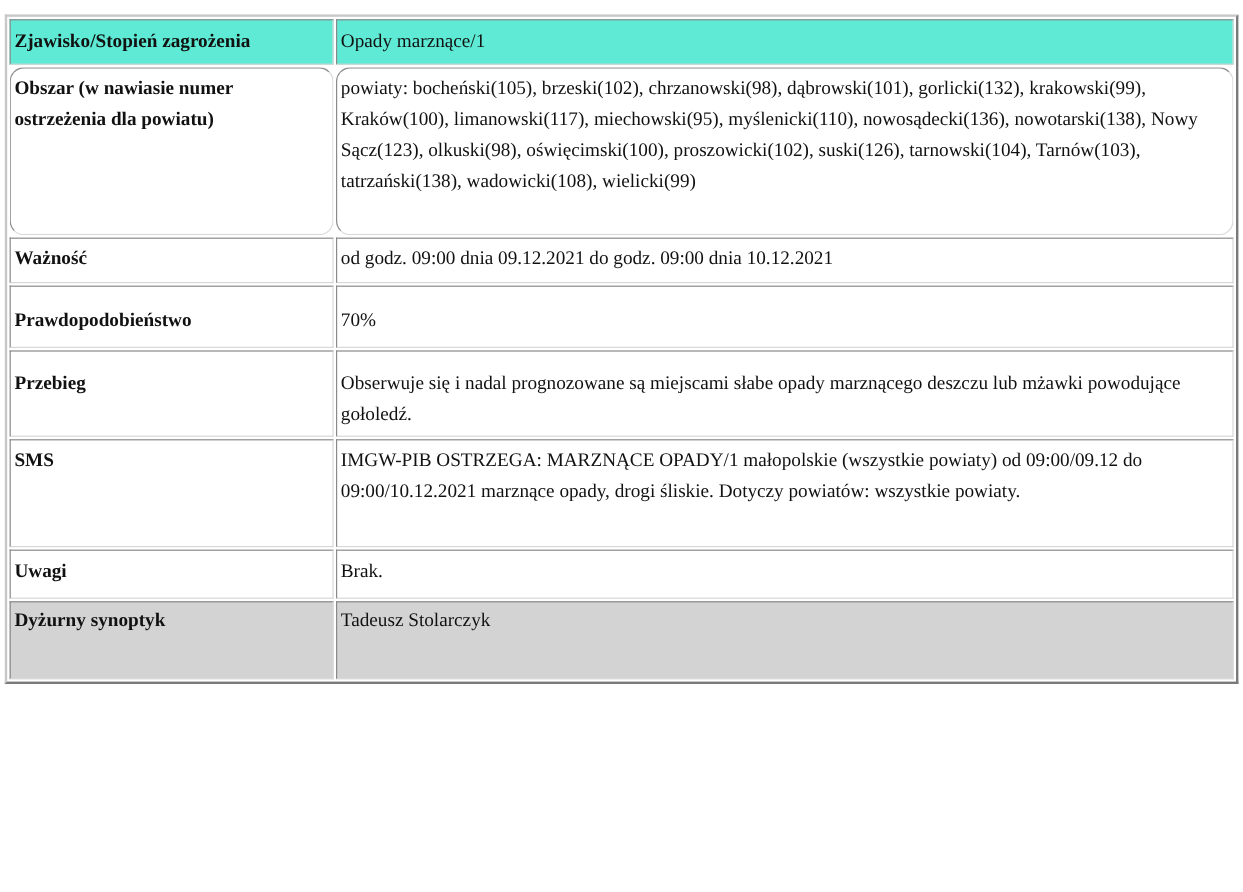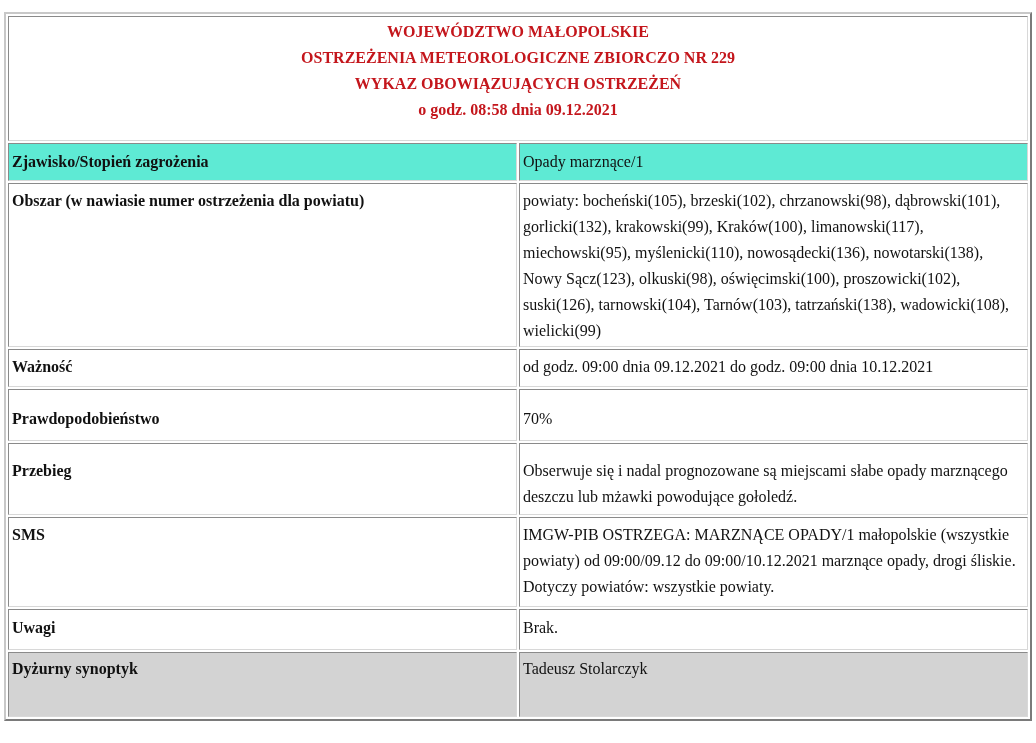--- a/index.html
+++ b/index.html
@@ -54,44 +54,36 @@
     tr.hl td {
       background: #5eead4;
       height: 32px;
       vertical-align: middle;
       padding-top: 2px;
       font-family: Liberation Serif, serif;
     }
     tr.foot td {
       background: #d3d3d3;
     }
-    tr.r-obszar td { height: 132px; padding-top: 4px; }
+    tr.r-obszar td { height: 132px; padding-top: 4px; border-radius: 12px; }
     tr.r-waznosc td { height: 30px; padding-top: 4px; }
     tr.r-prawd td { height: 32px; padding-top: 16px; }
     tr.r-przebieg td { height: 54px; padding-top: 14px; }
     tr.r-sms td { height: 82px; padding-top: 4px; }
     tr.r-rso td { height: 52px; padding-top: 4px; }
     tr.r-uwagi td { height: 32px; padding-top: 5px; margin-left: 12px; }
     tr.foot td { height: 58px; padding-top: 3px; }
     .line { display: block; }
   </style>
 </head>
 <body>
 
 <div class="wrap">
   <table class="warn">
     <tbody>
-        <tr>
-      <td class="head" colspan="2">
-        <span class="line">WOJEWÓDZTWO MAŁOPOLSKIE</span>
-        <span class="line">OSTRZEŻENIA METEOROLOGICZNE ZBIORCZO NR 229</span>
-        <span class="line">WYKAZ OBOWIĄZUJĄCYCH OSTRZEŻEŃ</span>
-        <span class="line">o godz. 08:58 dnia 09.12.2021</span>
-      </td>
-    </tr>
 
     <tr class="hl">
       <td class="label">Zjawisko/Stopień zagrożenia</td>
       <td>Opady marznące/1</td>
     </tr>
 
     <tr class="r-obszar">
       <td class="label">Obszar (w nawiasie numer ostrzeżenia dla powiatu)</td>
       <td>powiaty: bocheński(105), brzeski(102), chrzanowski(98), dąbrowski(101), gorlicki(132), krakowski(99), Kraków(100), limanowski(117), miechowski(95), myślenicki(110), nowosądecki(136), nowotarski(138), Nowy Sącz(123), olkuski(98), oświęcimski(100), proszowicki(102), suski(126), tarnowski(104), Tarnów(103), tatrzański(138), wadowicki(108), wielicki(99)</td>
     </tr>

